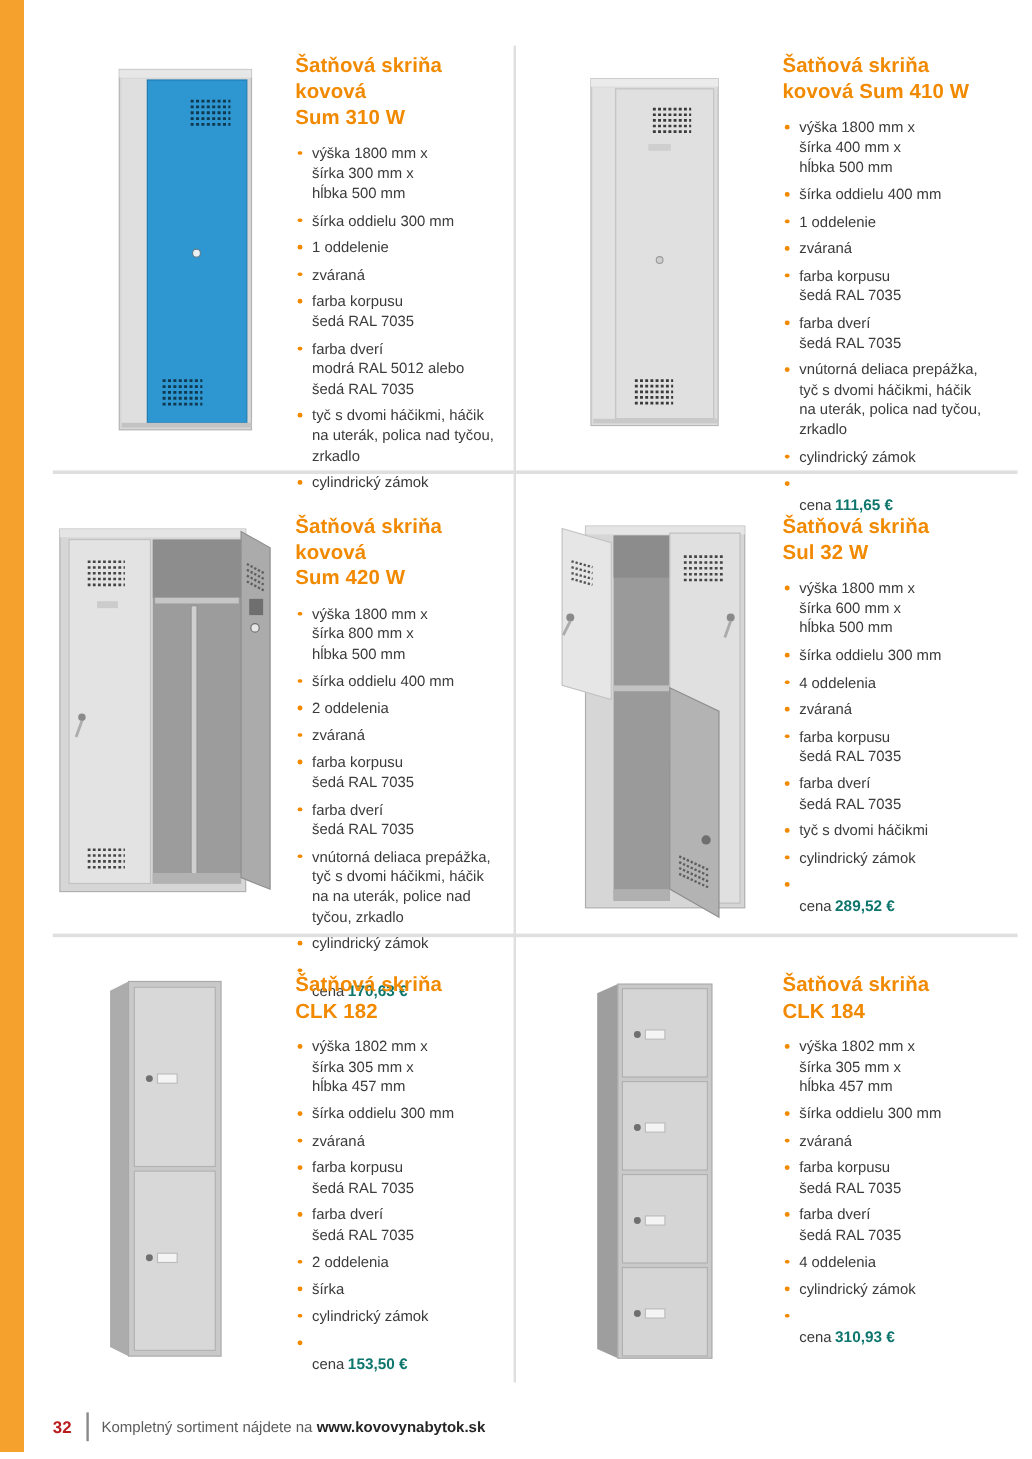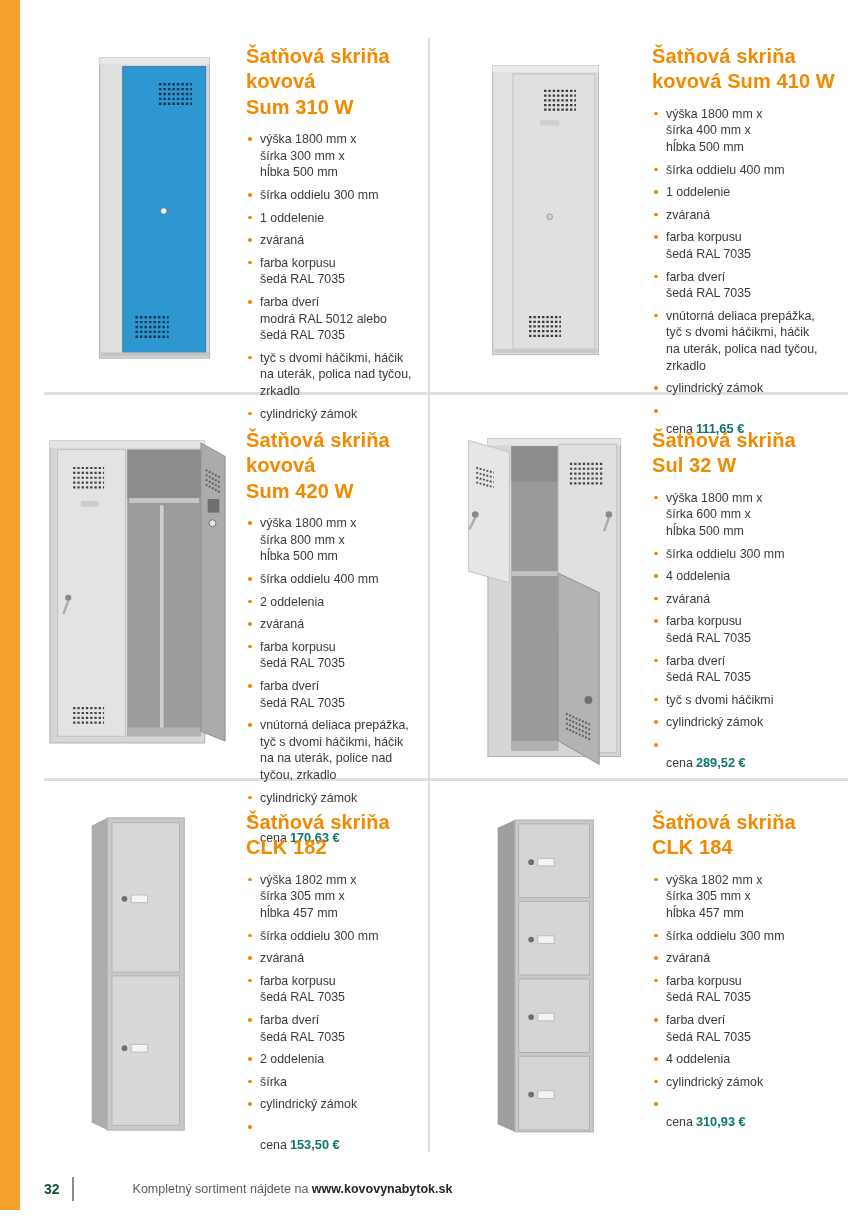--- a/index.html
+++ b/index.html
@@ -32,30 +32,30 @@
   .cell.c0 .img-box,.cell.c2 .img-box,.cell.c4 .img-box{width:218px;}
   .cell.c1 .img-box,.cell.c3 .img-box,.cell.c5 .img-box{width:214px;}
   .cell.c0 .img-box{padding-top:14px;padding-left:62px;justify-content:flex-start;}
   .cell.c1 .img-box{padding-top:14px;}
   .cell.c2 .img-box{padding-top:4px;}
   .cell.c3 .img-box{padding-top:0;}
   .cell.c4 .img-box{padding-top:6px;}
   .cell.c5 .img-box{padding-top:6px;}
 
   .text-box{flex:1 1 auto;padding-top:4px;padding-right:4px;}
-  .title{color:var(--accent);font-weight:bold;font-size:20px;line-height:1.27;white-space:pre-line;margin-bottom:11px;letter-spacing:.1px;}
+  .title{color:var(--accent);font-weight:bold;font-size:17px;line-height:1.27;white-space:pre-line;margin-bottom:11px;letter-spacing:.1px;}
   ul.specs{list-style:none;}
   .spec{position:relative;padding-left:14px;font-size:12.4px;line-height:1.34;color:var(--text);margin-bottom:6px;white-space:pre-line;}
   .spec::before{content:"";position:absolute;left:2px;top:6px;width:3.6px;height:3.6px;border-radius:50%;background:var(--accent);}
   .price b{color:#0f766e;margin-left:3px;font-size:12.8px;}
 
   .footer{position:absolute;left:44px;top:1177px;display:flex;align-items:center;}
-  .page-number{font-weight:bold;font-size:14px;color:#14532d;}
+  .page-number{font-weight:bold;font-size:14px;color:#b91c1c;}
   .footer-sep{width:2px;height:24px;background:#8A8A8A;margin:0 11px 0 12px;}
-  .footer-text{font-size:12.5px;color:#5C5C5C;margin-left:48px;}
+  .footer-text{font-size:12.5px;color:#5C5C5C;}
   .footer-text b{color:#262626;}
 
   svg{display:block;}
 </style>
 </head>
 <body>
 
 <div class="page">
   <div class="accent-bar"></div>
   <div class="v-divider"></div>

